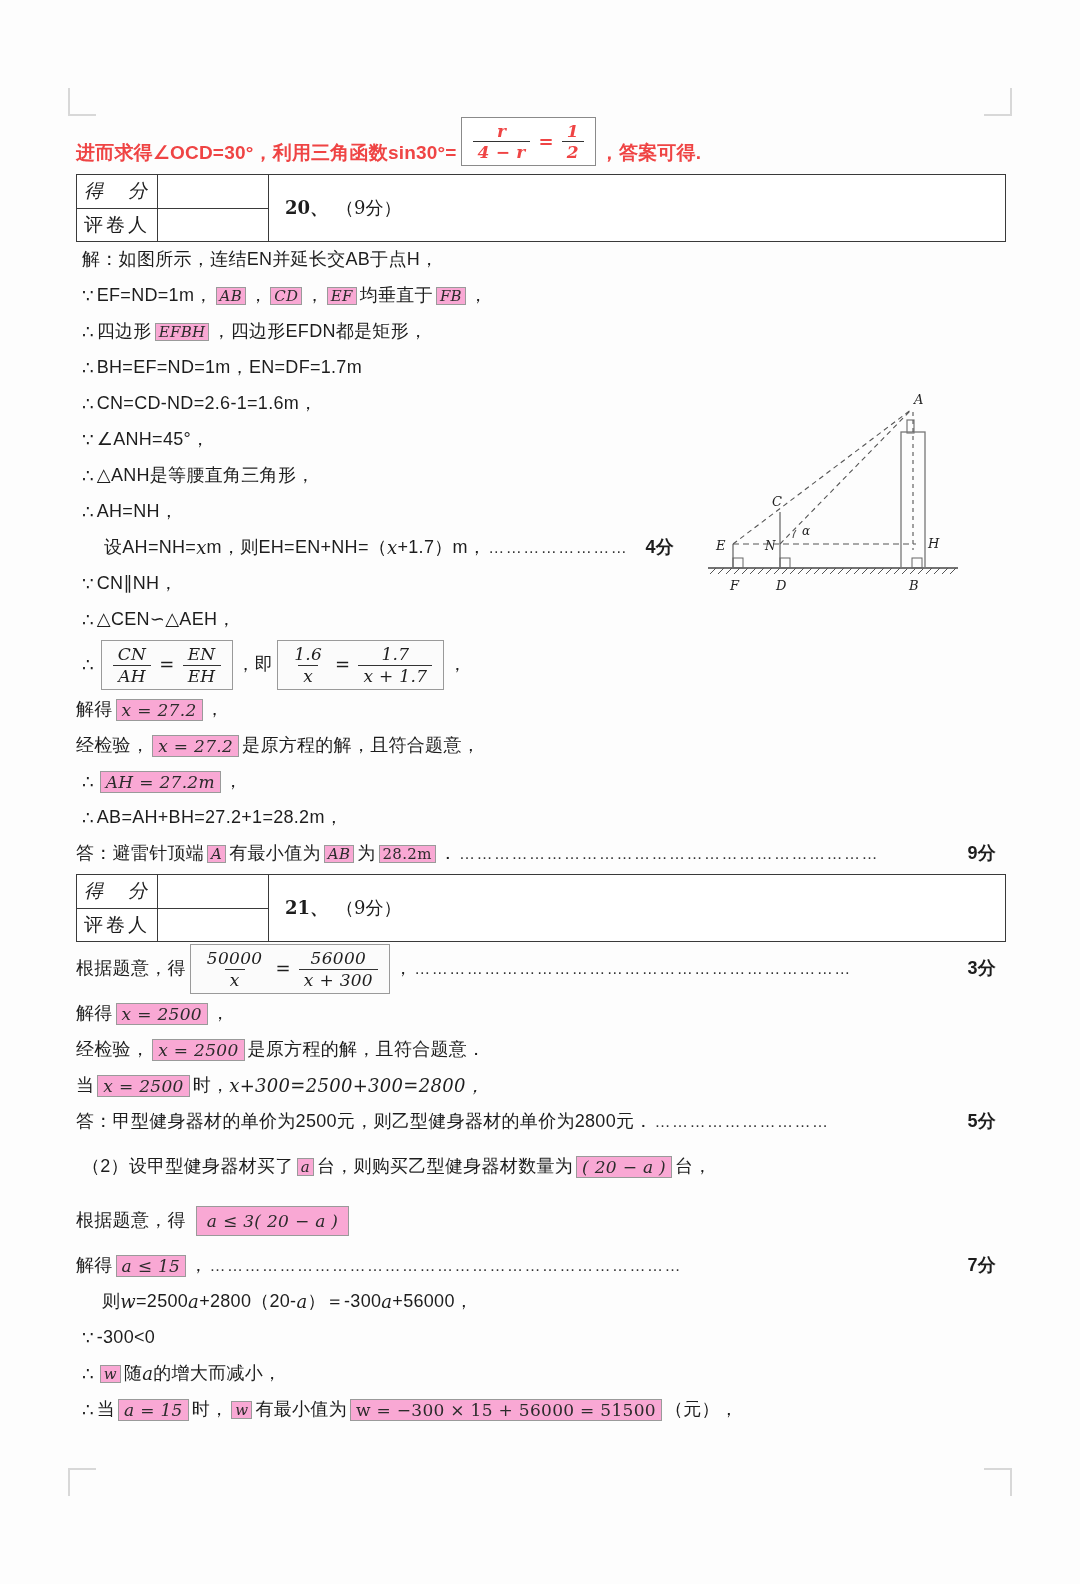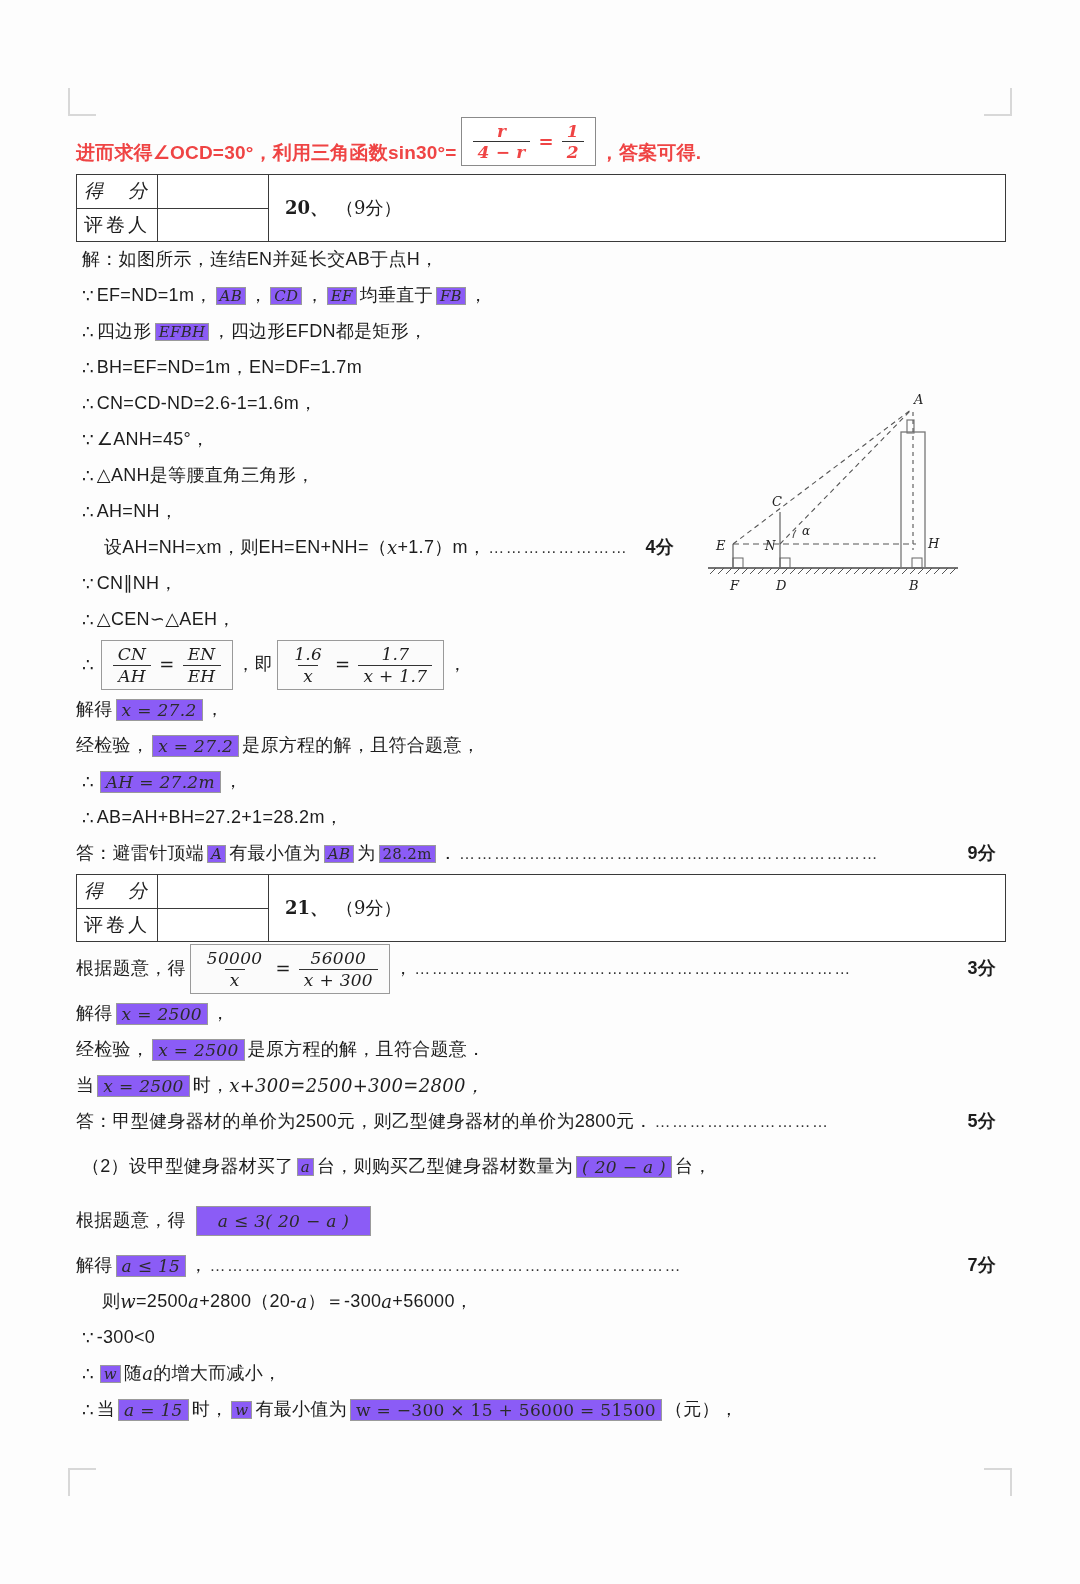--- a/index.html
+++ b/index.html
@@ -115,21 +115,21 @@
   .ind2 { padding-left: 26px; }
   .sym { font-family: "DejaVu Sans", sans-serif; margin-right: 3px; }
   .ital { font-style: italic; font-family: "DejaVu Serif","Liberation Serif",serif; }
 
   
   .eqbox {
     display: inline-flex;
     align-items: center;
     justify-content: center;
     border: 1px solid #9a9a9a;
-    background: #8b5cf6;
+    background: #f9a8d4;
     padding: 1px 5px;
     margin: 0 3px;
     font-family: "DejaVu Serif", "Liberation Serif", serif;
     font-style: italic;
     font-size: 17px;
     color: #2b2b2b;
     vertical-align: middle;
   }
   .eqbox.sm { font-size: 15px; padding: 0 3px; }
   .eqbox.up { font-style: normal; }
@@ -416,21 +416,21 @@
     <div class="line tall ind">
       <span>（2）设甲型健身器材买了</span>
       <span class="eqbox sm">a</span>
       <span>台，则购买乙型健身器材数量为</span>
       <span class="eqbox">( 20 − a )</span>
       <span>台，</span>
     </div>
 
     <div class="line tall">
       <span>根据题意，得</span>
-      <span class="eqbox" style="padding:5px 21px;margin-left:10px;">a ≤ 3( 20 − a )</span>
+      <span class="eqbox" style="padding:5px 10px;margin-left:10px;">a ≤ 3( 20 − a )</span>
     </div>
 
     <div class="line" style="width:920px;">
       <span>解得</span>
       <span class="eqbox">a ≤ 15</span>
       <span>，</span>
       <span class="dots">………………………………………………………………………</span>
       <span class="pt-mark">7分</span>
     </div>
 

